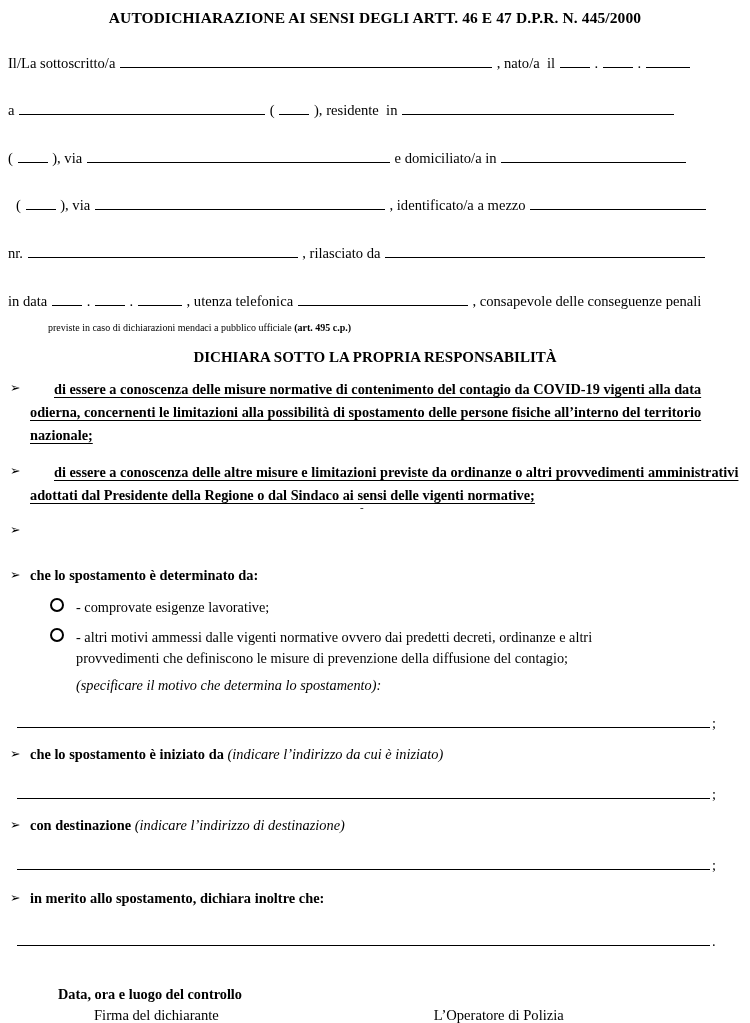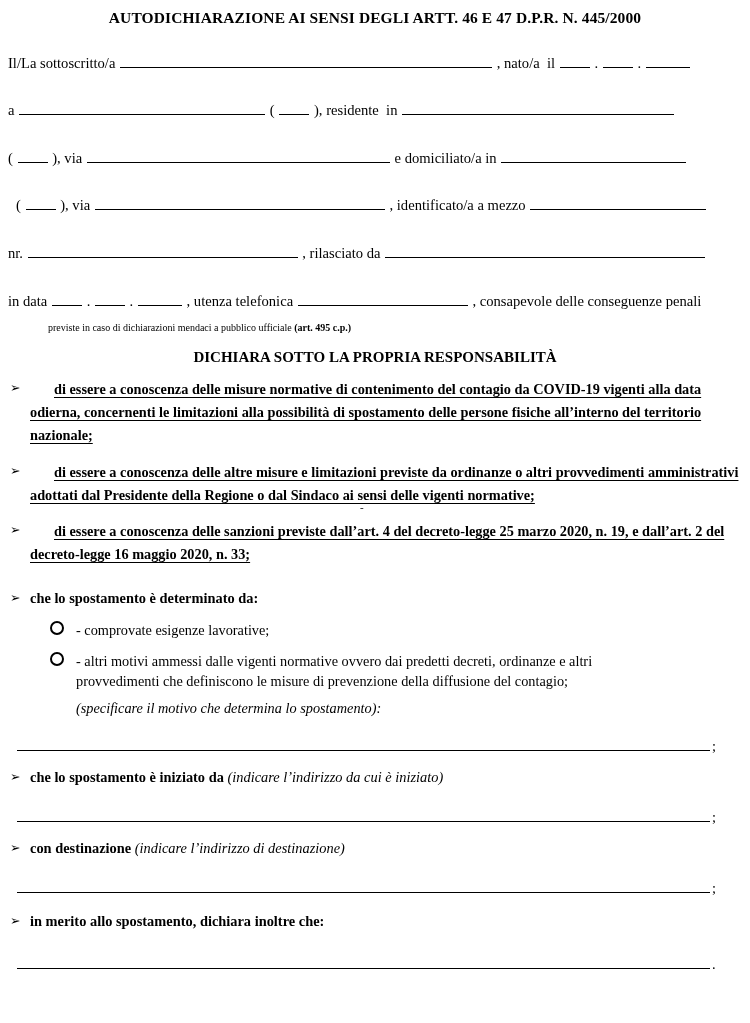--- a/index.html
+++ b/index.html
@@ -244,21 +244,21 @@
       <span class="indent-first"></span><span class="bold-underline">di essere a conoscenza delle misure normative di contenimento del contagio da COVID-19 vigenti alla data odierna, concernenti le limitazioni alla possibilità di spostamento delle persone fisiche all’interno del territorio nazionale;</span>
     </div>
 
     <div class="bullet-block">
       <span class="arrow">➢</span>
       <span class="indent-first"></span><span class="bold-underline">di essere a conoscenza delle altre misure e limitazioni previste da ordinanze o altri provvedimenti amministrativi adottati dal Presidente della Regione o dal Sindaco ai sensi delle vigenti normative;</span>
     </div>
 
     <div class="bullet-block">
       <span class="arrow">➢</span>
-      <span class="indent-first"></span><span class="bold-underline">di essere a conoscenza delle sanzioni previste dall’art. 4 del decreto-legge 25 marzo 2020, n. 19, e dall’art. 2 del decreto-legge 16 maggio 2020, n. 33;</span>
+      <span class="indent-first"></span>
     </div>
 
     <div class="pb" style="margin-top:22px">
       <span class="arrow">➢</span>
       <b>che lo spostamento è determinato da:</b>
     </div>
 
     <div class="opt-list">
       <div class="opt">
         <span class="circle"></span>
@@ -298,14 +298,21 @@
       <b>in merito allo spostamento, dichiara inoltre che:</b>
     </div>
     <div class="long-rule" style="margin-top:22px">
       <span class="blank" style="width:693px"></span><span>.</span>
     </div>
 
   </div>
 
   <div class="tiny-dash">-</div>
 
+  <div class="footer">
+    <div class="datarow">Data, ora e luogo del controllo</div>
+    <div class="secondrow">
+      <span class="firma">Firma del dichiarante</span>
+      <span class="operatore">L’Operatore di Polizia</span>
+    </div>
+  </div>
 
 </div>
 
 </body></html>

